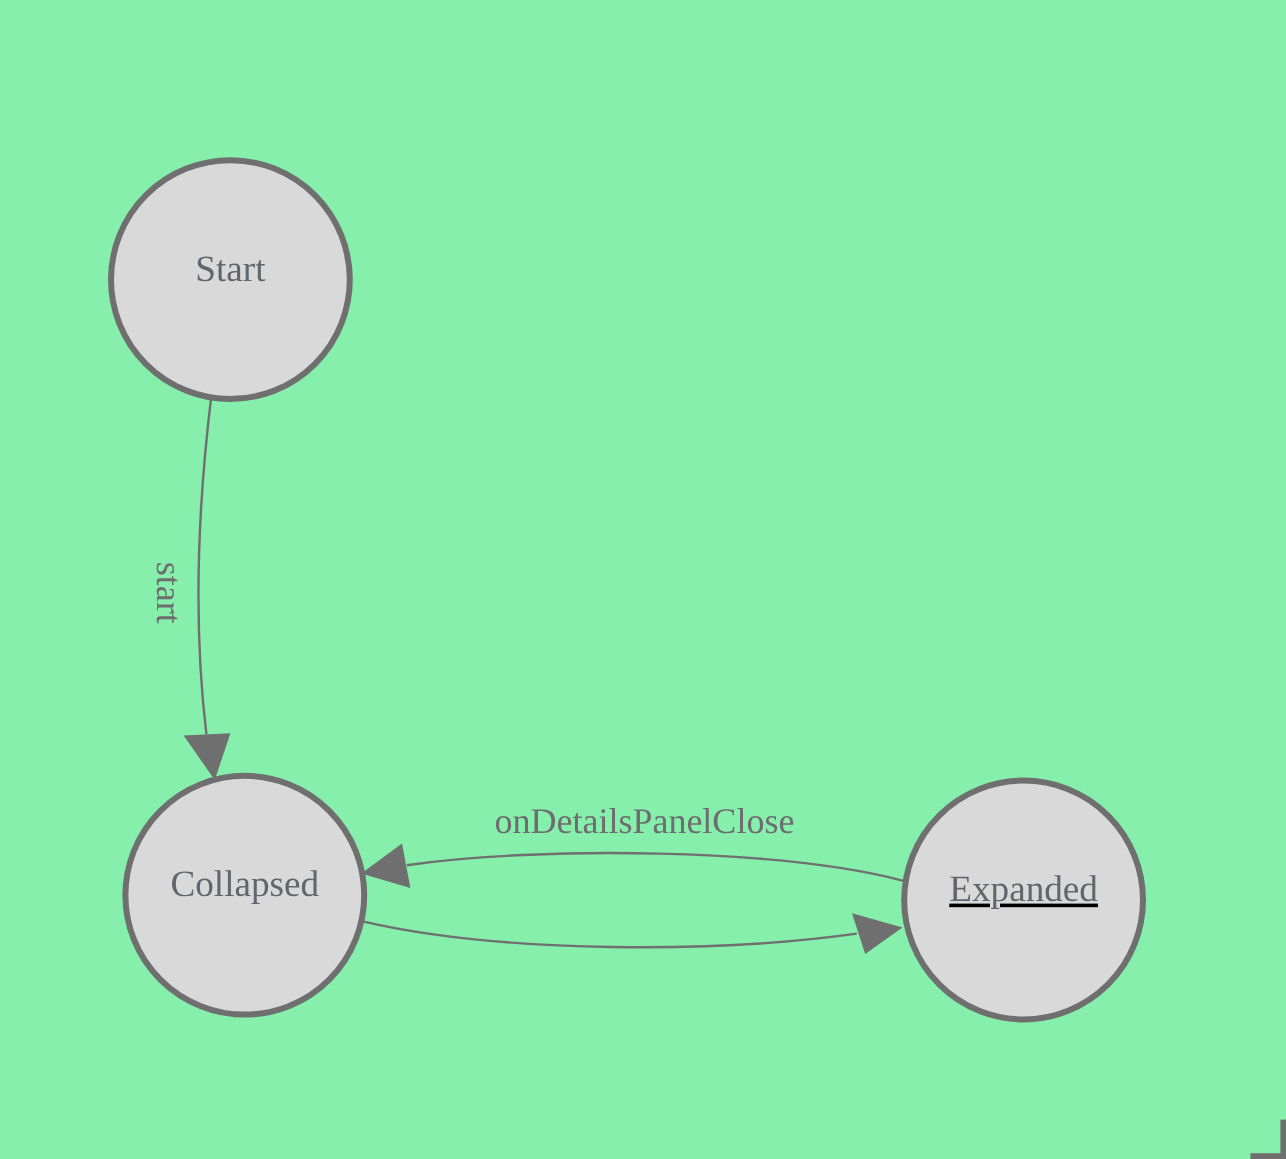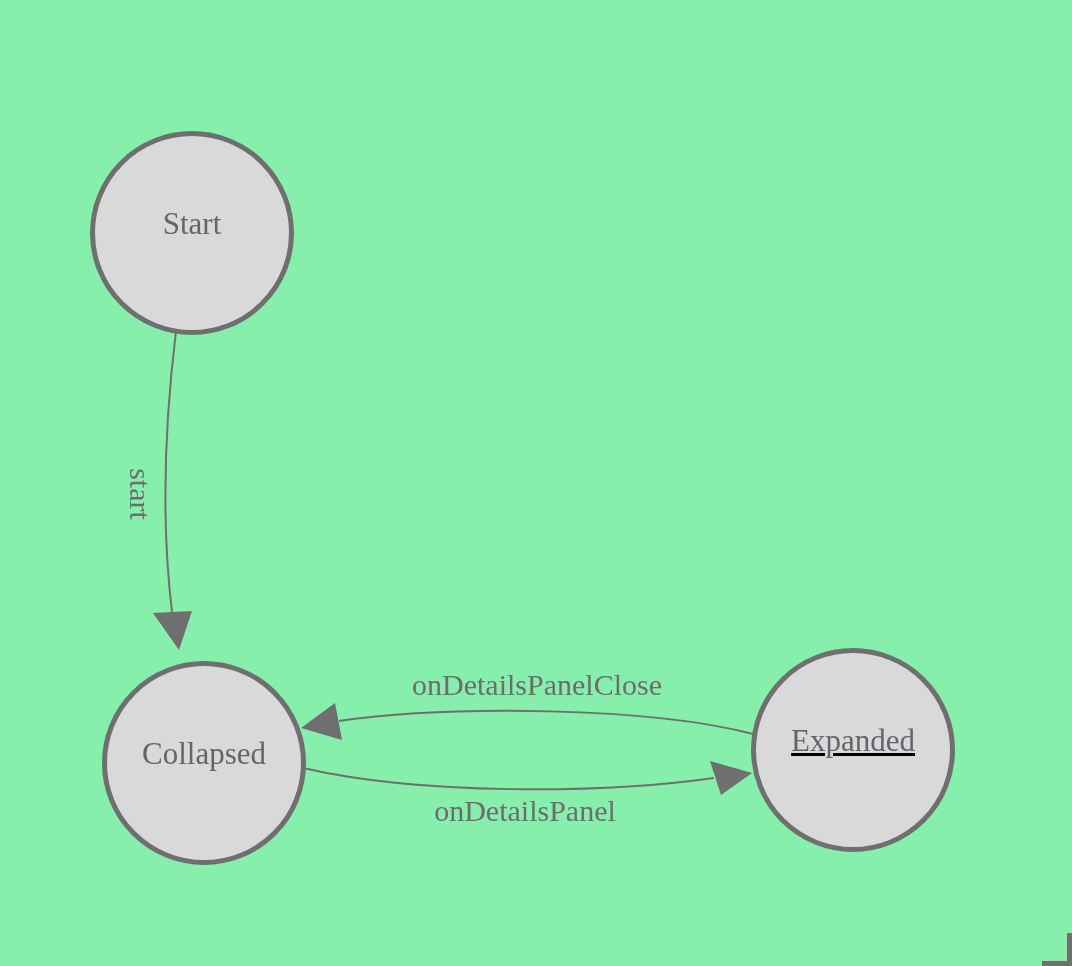--- a/index.html
+++ b/index.html
@@ -81,29 +81,28 @@
     <polygon points="301,728 335,703 342,740" fill="#6f6f6f"></polygon>
 
     <path d="M 303 768 C 420 795 600 794 714 778" fill="none" stroke="#6f6f6f" stroke-width="2"></path>
     <polygon points="752,773 710,761 721,795" fill="#6f6f6f"></polygon>
   </svg>
 
   <div class="state-node" style="left:90px; top:131px;">
     <span class="node-label">Start</span>
   </div>
 
-  <div class="state-node" style="left:102px; top:661px;">
+  <div class="state-node" style="left:102px; top:644px;">
     <span class="node-label">Collapsed</span>
   </div>
 
   <div class="state-node" style="left:751px; top:648px;text-decoration:underline;">
     <span class="node-label">Expanded</span>
   </div>
 
   <div class="edge-label rotated" style="left:140px; top:494px;">start</div>
 
   <div class="edge-label" style="left:525px; top:685px;margin-left:12px;">onDetailsPanelClose</div>
 
-  <div class="edge-label" style="left:525px; top:811px;">onDetailsPanel</div>
 
   <div class="corner-bracket"></div>
 
 </div>
 
 </body></html>

